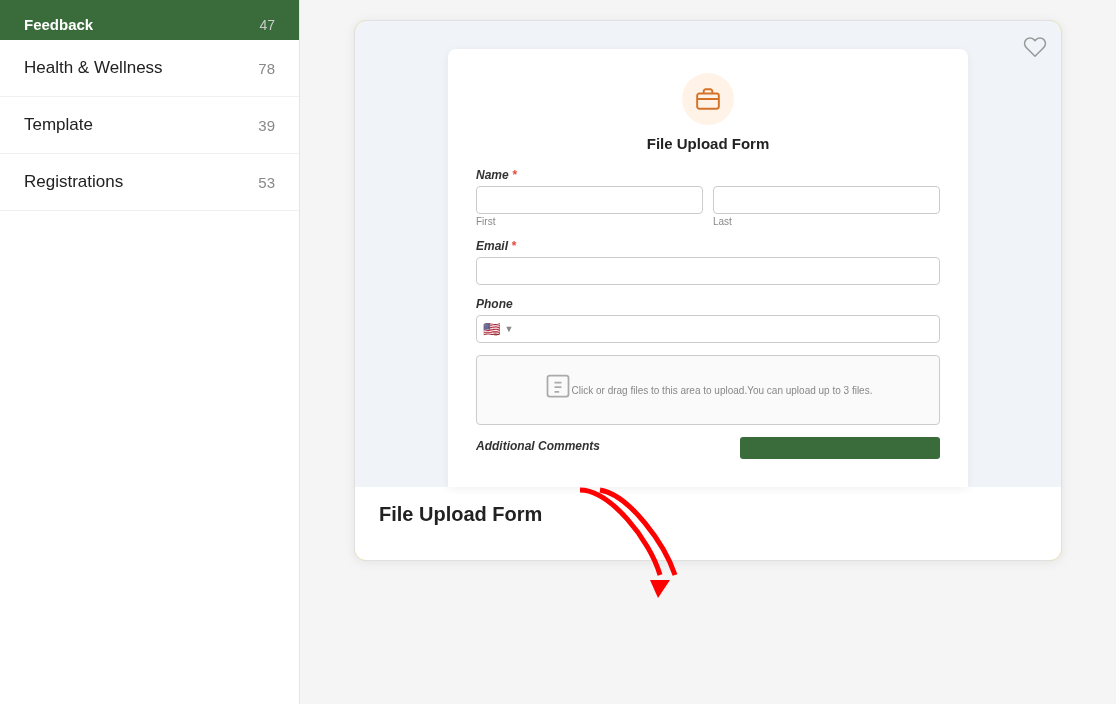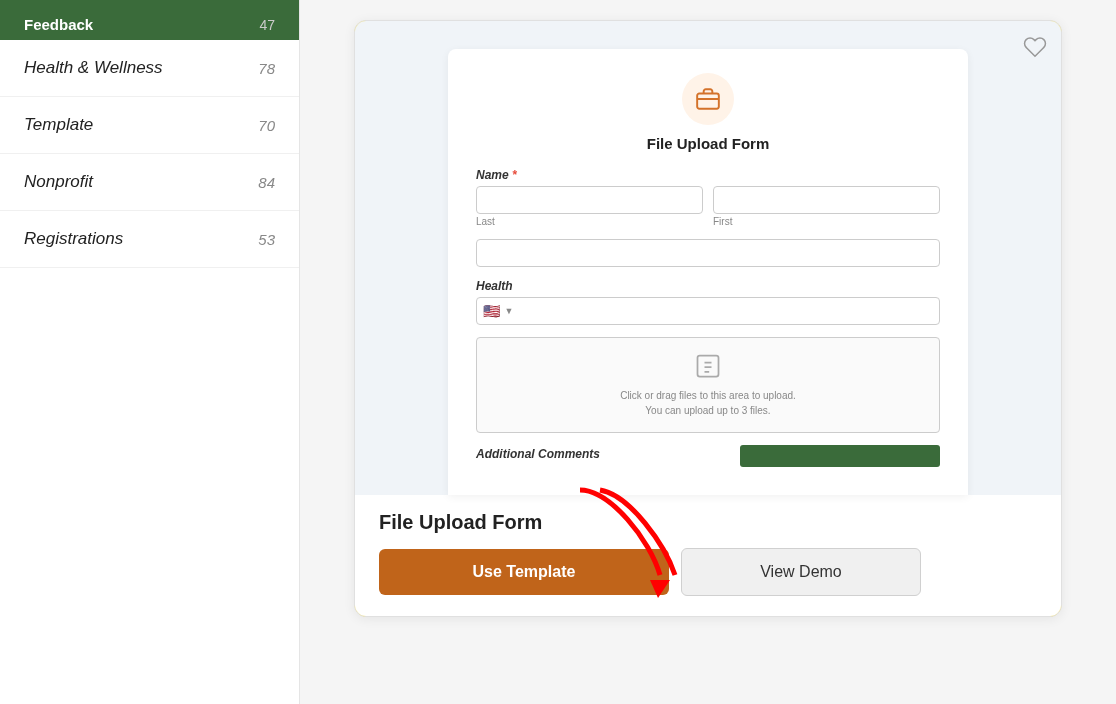--- a/index.html
+++ b/index.html
@@ -21,21 +21,20 @@
       flex-shrink: 0;
     }
 
     .sidebar-item {
       display: flex;
       justify-content: space-between;
       align-items: center;
       padding: 18px 24px;
       cursor: pointer;
       border-bottom: 1px solid #f0f0f0;
-      font-style: italic;
     }
 
     .sidebar-item-label {
       font-size: 17px;
       font-weight: 500;
       color: #222;
     }
 
     .sidebar-item-count {
       font-size: 15px;
@@ -204,21 +203,20 @@
     }
 
     .upload-area {
       border: 1px solid #ccc;
       border-radius: 4px;
       background: #fafafa;
       padding: 14px;
       text-align: center;
       min-height: 70px;
       display: flex;
-      flex-direction: column;
       align-items: center;
       justify-content: center;
     }
 
     .upload-icon {
       color: #aaa;
       margin-bottom: 4px;
     }
 
     .upload-text {
@@ -310,27 +308,23 @@
     </div>
   </div>
 
   <div class="sidebar-item">
     <span class="sidebar-item-label">Health &amp; Wellness</span>
     <span class="sidebar-item-count">78</span>
   </div>
 
   <div class="sidebar-item">
     <span class="sidebar-item-label">Template</span>
-    <span class="sidebar-item-count">70</span>
-  </div>
-
-  <div class="sidebar-item">
-    <span class="sidebar-item-label">Nonprofit</span>
-    <span class="sidebar-item-count">84</span>
-  </div>
+    <span class="sidebar-item-count">39</span>
+  </div>
+
 
   <div class="sidebar-item">
     <span class="sidebar-item-label">Registrations</span>
     <span class="sidebar-item-count">53</span>
   </div>
 </div>
 
 <div class="main">
 
   <div class="template-card">
@@ -355,35 +349,36 @@
           </div>
         </div>
 
         <div class="form-title">File Upload Form</div>
 
         <div class="form-row">
           <label class="form-label">Name <span class="required">*</span></label>
           <div class="form-double">
             <div class="form-col">
               <div class="form-input"></div>
-              <div class="sub-label">Last</div>
+              <div class="sub-label">First</div>
             </div>
             <div class="form-col">
               <div class="form-input"></div>
-              <div class="sub-label">First</div>
+              <div class="sub-label">Last</div>
             </div>
           </div>
         </div>
 
         <div class="form-row">
+          <label class="form-label">Email <span class="required">*</span></label>
           <div class="form-input-full"></div>
         </div>
 
         <div class="form-row">
-          <label class="form-label">Health</label>
+          <label class="form-label">Phone</label>
           <div class="phone-row">
             <span class="phone-flag">🇺🇸</span>
             <span class="phone-caret">▼</span>
           </div>
         </div>
 
         <div class="form-row">
           <div class="upload-area">
             <div class="upload-icon">
               <svg width="28" height="28" viewBox="0 0 24 24" fill="none" stroke="#aaa" stroke-width="1.5">
@@ -399,24 +394,20 @@
         <div class="form-row additional-comments-row">
           <label class="form-label">Additional Comments</label>
           <div class="green-bar"></div>
         </div>
 
       </div>
     </div>
 
     <div class="card-bottom">
       <div class="template-name">File Upload Form</div>
-      <div class="card-actions">
-        <button class="btn-use-template">Use Template</button>
-        <button class="btn-view-demo">View Demo</button>
-      </div>
     </div>
   </div>
 
   <div class="arrow-annotation">
     <svg viewBox="0 0 200 120" fill="none" xmlns="http://www.w3.org/2000/svg">
 
       <path d="M 30 10 C 60 10, 100 60, 110 95" stroke="red" stroke-width="5" fill="none"></path>
       <polygon points="100,100 120,100 108,118" fill="red"></polygon>
 
       <path d="M 50 10 C 80 15, 115 65, 125 95" stroke="red" stroke-width="5" fill="none"></path>

